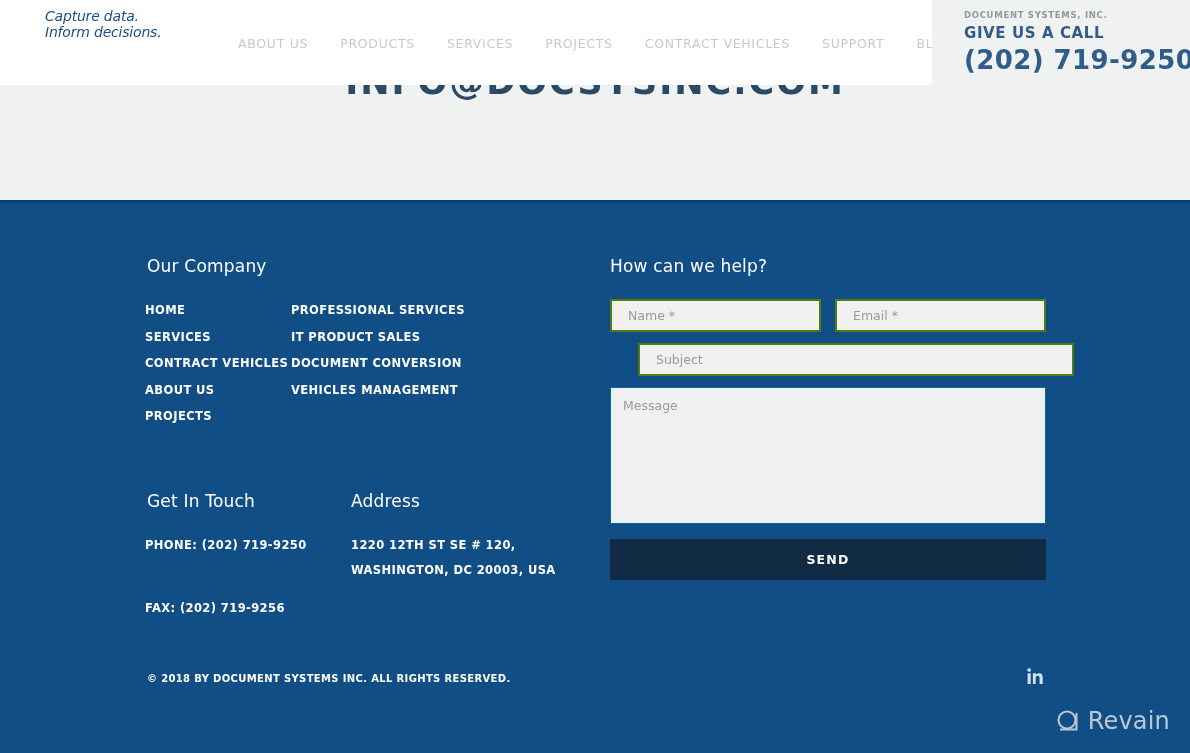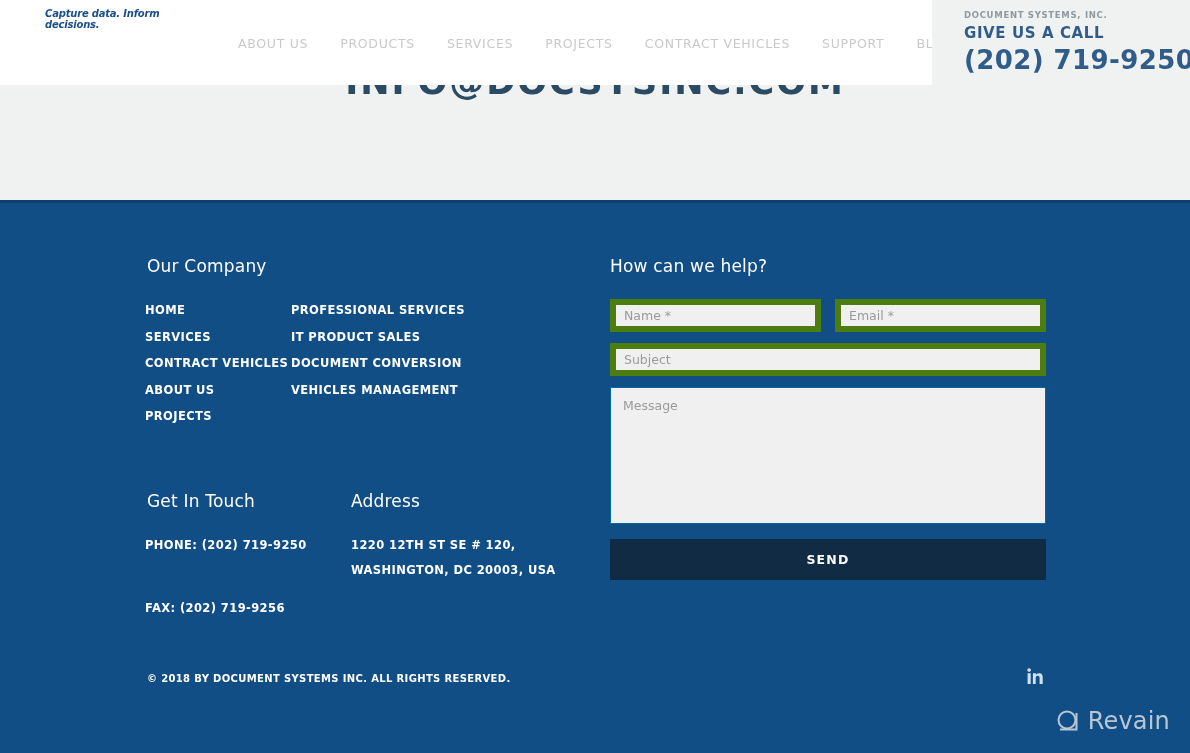--- a/index.html
+++ b/index.html
@@ -33,21 +33,21 @@
   .logo-wrap {
     position: absolute; left: 45px; top: 9px; width: 130px; height: 62px;
   }
   .logo-dsi {
     font-family: "DejaVu Sans", sans-serif;
     font-size: 44px; font-weight: 700; font-style: italic;
     color: #1a4f8b; letter-spacing: -2px; line-height: 46px;
   }
   .logo-tagline {
     font-family: "DejaVu Sans", sans-serif;
-    font-size: 10px; font-weight: 700; font-style: italic;
+    font-size: 14px; font-weight: 400; font-style: italic;
     color: #1a4f8b; letter-spacing: -0.2px; margin-top: -1px;
   }
 
   .nav {
     position: absolute; left: 238px; top: 36px;
     display: flex; gap: 32px; align-items: center;
   }
   .nav-item {
     font-family: "DejaVu Sans", sans-serif;
     font-size: 12.5px; font-weight: 400; letter-spacing: 0.7px;
@@ -120,30 +120,30 @@
   }
   .social {
     position: absolute; left: 1026px; top: 667px;
     width: 18px; height: 18px; cursor: pointer;
   }
 
   
   .help-h { position: absolute; left: 610px; top: 256px; }
   .form { position: absolute; left: 610px; top: 299px; width: 436px; }
   .field {
-    background: #f0f0f0; border: 6px solid #4d7c0f;
+    background: #f0f0f0; border: 2px solid #4d7c0f;
     font-family: "DejaVu Sans", sans-serif;
     font-size: 12.5px; color: #9a9a9a;
-    padding: 0 8px; outline: none; width: 100%;
+    padding: 0 16px; outline: none; width: 100%;
   }
   .row { display: flex; gap: 14px; margin-bottom: 11px; }
   .row .field { height: 33px; }
   .f-name { width: 211px; }
   .f-email { width: 211px; }
-  .f-subject { height: 33px; margin-bottom: 11px; }
+  .f-subject { height: 33px; margin-bottom: 11px; margin-left: 28px; }
   .f-message {
     height: 137px; padding: 10px 12px; resize: none;
     font-family: "DejaVu Sans", sans-serif; font-size: 12.5px; color: #9a9a9a;
     background: #f0f0f0; border: 1px solid #0369a1; outline: none; width: 100%;
     margin-bottom: 11px;
   }
   .send-btn {
     width: 100%; height: 41px; background: #122b45; border: none;
     color: #ffffff; font-family: "DejaVu Sans", sans-serif;
     font-size: 12.5px; font-weight: 700; letter-spacing: 1.2px; cursor: pointer;

